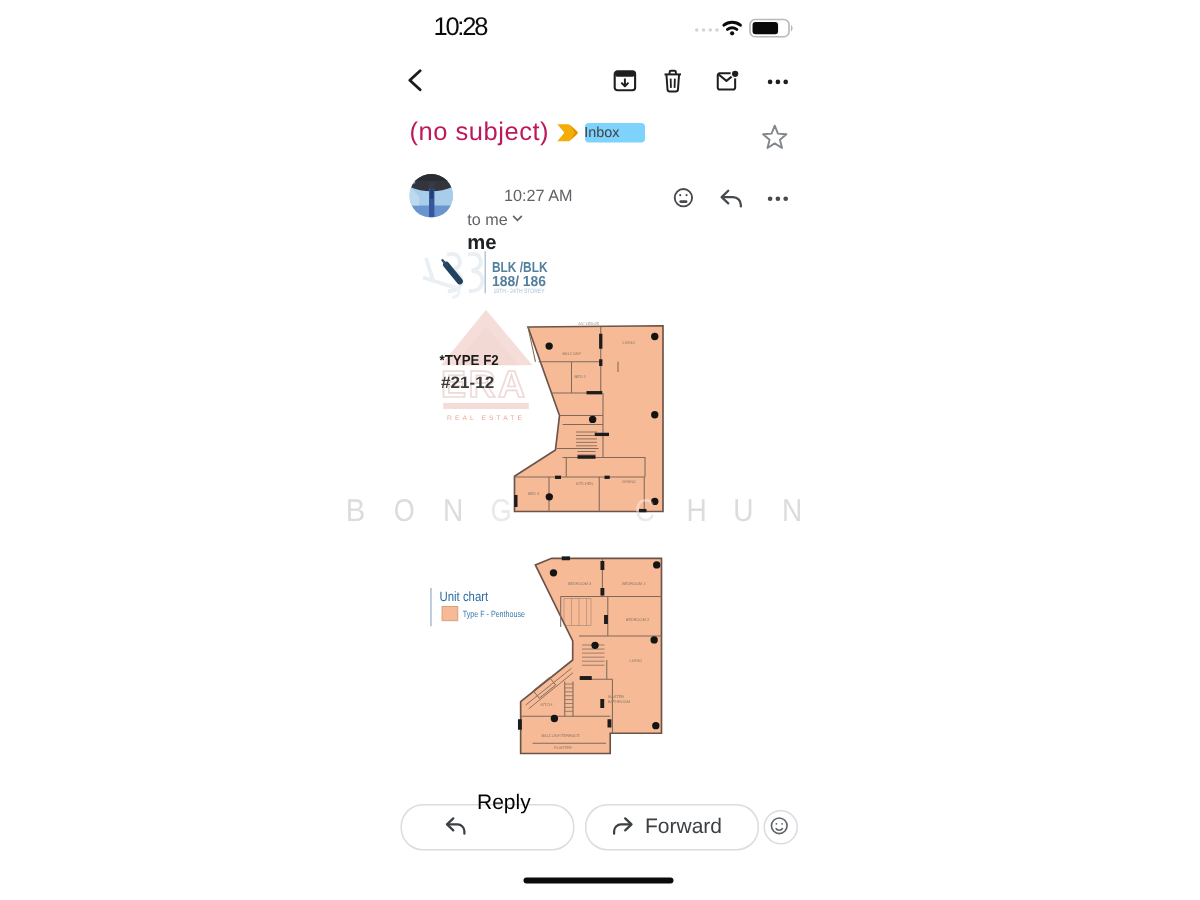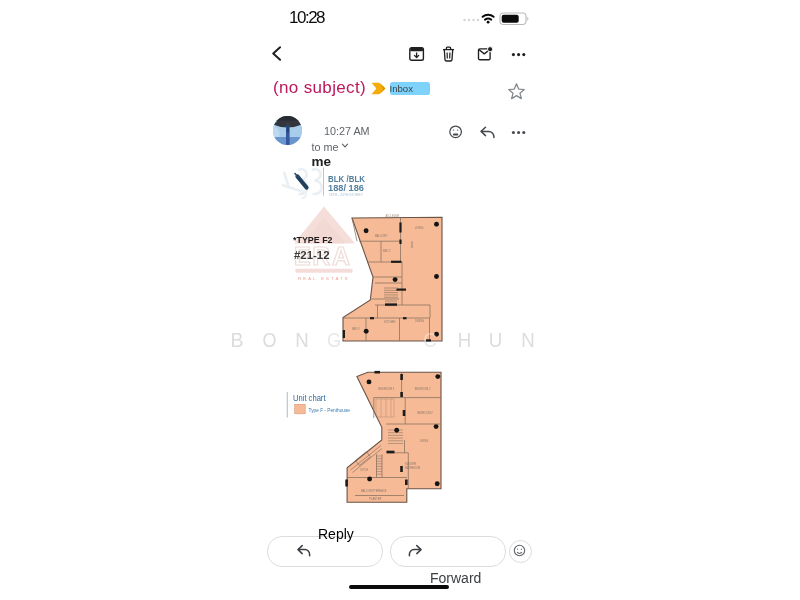--- a/index.html
+++ b/index.html
@@ -78,21 +78,21 @@
       <path d="M2 0 H27 V4.5 H2 Z" fill="#2a2c33"></path>
       <path d="M0 0 Q3 2 4 6 L0 8 Z" fill="#7d9bbd"></path>
       <rect x="0" y="21" width="29" height="8" fill="#6b95cf"></rect>
       <rect x="13" y="9.5" width="3.6" height="19.5" fill="#33589e"></rect>
       <rect x="13.8" y="8.5" width="2.2" height="8" fill="#24406e"></rect>
       <circle cx="14.9" cy="7.5" r="2.1" fill="#383b42"></circle>
       <path d="M0 8.5 Q4 11.5 6.5 15.5 L6.5 21 L0 21 Z" fill="#c3dcf0" opacity="0.75"></path>
     </svg>
   </div>
   <div class="abs" style="left:311.5px;top:122.3px;font-size:13.5px;font-weight:bold;color:#202124;margin-top:32px;">me</div>
-  <div class="abs" style="left:324px;top:125px;font-size:10.8px;color:#5f6368;text-align:center;">10:27 AM</div>
+  <div class="abs" style="left:336px;top:125px;font-size:10.8px;color:#5f6368;text-align:center;">10:27 AM</div>
   <div class="abs" style="left:311.5px;top:140.5px;font-size:10.8px;color:#5f6368;text-align:center;">to me</div>
   <svg class="abs" style="left:341px;top:143px;" width="8" height="6" viewBox="0 0 8 6">
     <path d="M1.4 1.2 L4 3.9 L6.6 1.2" fill="none" stroke="#5f6368" stroke-width="1.15" stroke-linecap="round"></path>
   </svg>
   <svg class="abs" style="left:447px;top:123.5px;" width="82" height="17" viewBox="0 0 82 17">
 
     <g fill="none" stroke="#46494d" stroke-width="1.25" transform="translate(8.6,7.8)">
       <circle cx="0" cy="0" r="5.8"></circle>
       <circle cx="-2.1" cy="-1.7" r="0.7" fill="#46494d" stroke="none"></circle>
       <circle cx="2.1" cy="-1.7" r="0.7" fill="#46494d" stroke="none"></circle>
@@ -301,21 +301,21 @@
     </g>
   </svg>
   <div class="abs" style="left:318px;top:526px;font-size:14px;color:#000000;">Reply</div>
   <div class="abs" style="left:390px;top:536px;width:114px;height:28.5px;border:1px solid #dadce0;border-radius:15px;"></div>
   <svg class="abs" style="left:408px;top:544px;" width="15" height="14" viewBox="0 0 15 14">
     <g fill="none" stroke="#3c4043" stroke-width="1.5" stroke-linecap="round" stroke-linejoin="round">
       <path d="M8.8 1.6 L13.0 5.6 L8.8 9.6"></path>
       <path d="M12.7 5.6 H6.0 a4.6 4.6 0 0 0 -4.6 4.6 V11.8"></path>
     </g>
   </svg>
-  <div class="abs" style="left:430px;top:542px;font-size:14px;color:#3c4043;margin-top:28px;">Forward</div>
+  <div class="abs" style="left:430px;top:542px;font-size:14px;color:#3c4043;">Forward</div>
   <div class="abs" style="left:509px;top:540px;width:21px;height:21px;border:1px solid #dadce0;border-radius:50%;"></div>
   <svg class="abs" style="left:513px;top:544px;" width="13" height="13" viewBox="0 0 13 13">
     <g fill="none" stroke="#5f6368" stroke-width="1.1">
       <circle cx="6.5" cy="6.5" r="5.2"></circle>
       <circle cx="4.6" cy="5.2" r="0.6" fill="#5f6368" stroke="none"></circle>
       <circle cx="8.4" cy="5.2" r="0.6" fill="#5f6368" stroke="none"></circle>
       <path d="M4.2 8.1 a2.6 2.6 0 0 0 4.6 0"></path>
     </g>
   </svg>
 

